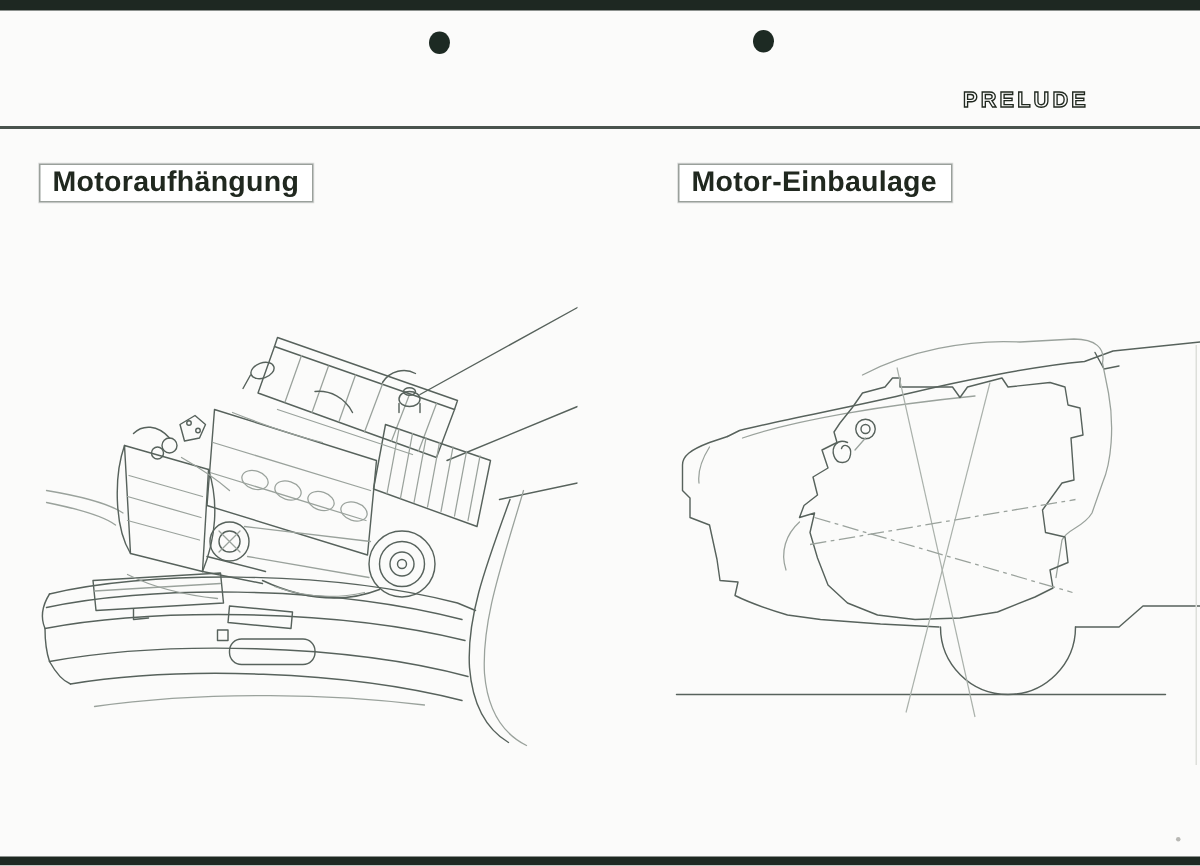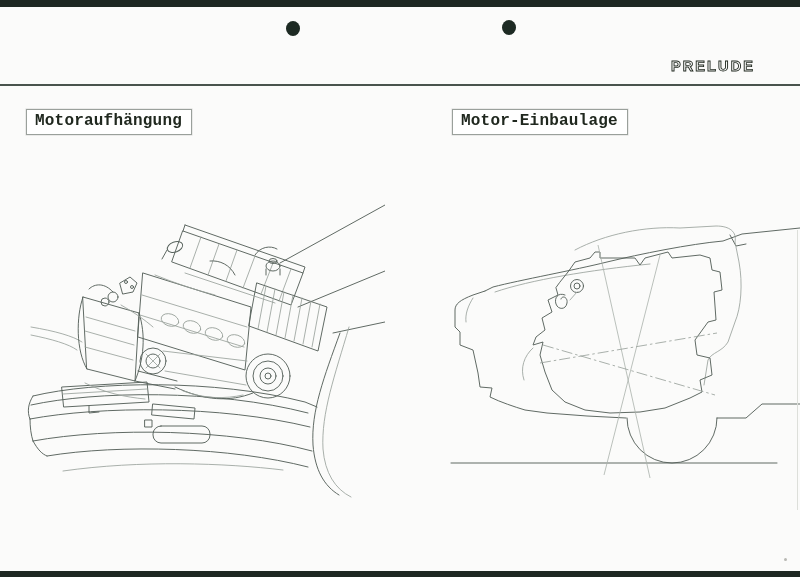--- a/index.html
+++ b/index.html
@@ -16,29 +16,29 @@
     width:800px;height:577px;position:relative;overflow:hidden;
     background:var(--paper);
     font-family:"Liberation Sans",sans-serif;
   }
   .top-bar{position:absolute;left:0;top:0;width:800px;height:7px;background:var(--bar);}
   .bottom-bar{position:absolute;left:0;top:571px;width:800px;height:6px;background:var(--bar);}
   .punch-hole{position:absolute;width:14px;height:15px;border-radius:50%;background:#1d2a23;}
   .hole-left{left:286px;top:21px;}
   .hole-right{left:502px;top:20px;}
   .header-rule{position:absolute;left:0;top:84px;width:800px;height:2px;background:var(--rule);}
-  .brand{position:absolute;left:645px;top:55px;width:112px;height:22px;text-align:center;}
+  .brand{position:absolute;left:616px;top:55px;width:112px;height:22px;text-align:center;}
   .brand-text{
     font-family:"Liberation Sans",sans-serif;font-weight:bold;font-size:14.5px;
     letter-spacing:2.1px;fill:none;stroke:var(--title-text);stroke-width:0.9;
   }
   .section-title{
     position:absolute;border:1px solid var(--box-border);background:#fff;
-    padding:3px 9px 4px 8px;font-weight:bold;font-size:16px;color:var(--title-text);
-    letter-spacing:0.2px;line-height:17px;box-shadow:0 0 0 0.5px rgba(120,125,120,0.25);font-family:Liberation Mono, monospace;
+    padding:3px 9px 4px 8px;font-weight:bold;font-size:19px;color:var(--title-text);
+    letter-spacing:0.2px;line-height:17px;box-shadow:0 0 0 0.5px rgba(120,125,120,0.25);
   }
   .title-left{left:26px;top:109px;}
   .title-right{left:452px;top:109px;text-align:center;}
   .figure{position:absolute;}
   .fig-left{left:25px;top:155px;}
   .fig-right{left:440px;top:180px;}
   
   .ln{stroke:var(--line-dark);stroke-width:0.95;fill:none;stroke-linecap:round;stroke-linejoin:round;}
   .lt{stroke:var(--line-light);stroke-width:0.85;fill:none;stroke-linecap:round;stroke-linejoin:round;}
   .cl{stroke:#aab1ab;stroke-width:0.8;fill:none;}

